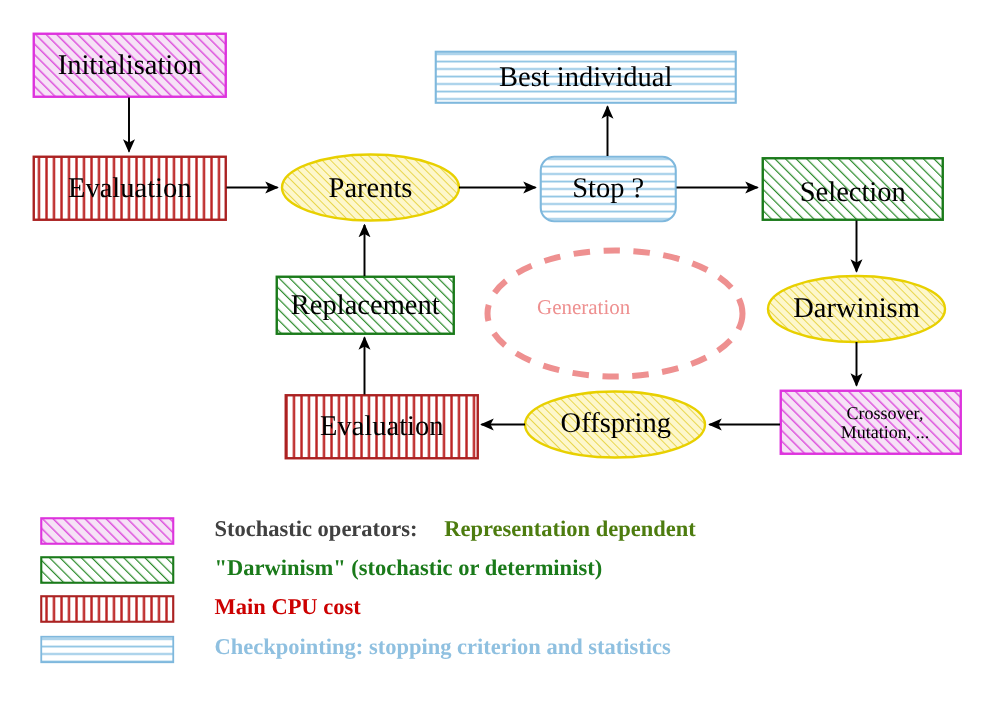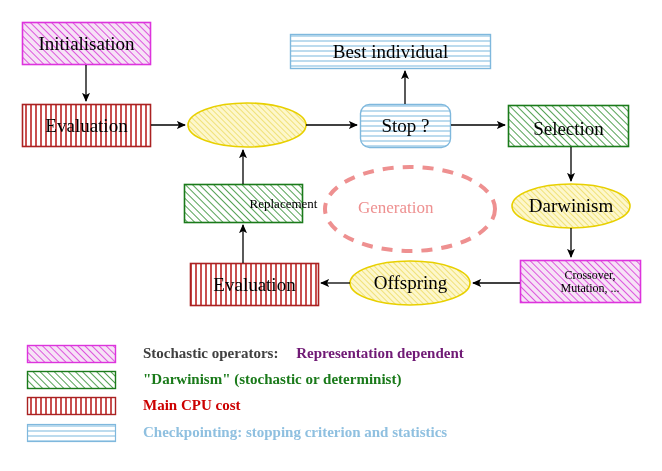--- a/index.html
+++ b/index.html
@@ -14,36 +14,36 @@
   .node-label{
     position:absolute;
     display:flex;align-items:center;justify-content:center;
     text-align:center;
     color:#000000;
     white-space:nowrap;
     pointer-events:none;
     line-height:1.05;
   }
   .big{font-size:19px;}
-  .mid{font-size:13px;margin-left:40px;}
+  .mid{font-size:19px;}
   .small{font-size:12px;}
 
   .legend-row{
     position:absolute;
     display:flex;align-items:center;
   }
   .legend-text{
     margin-left:28px;
     font-size:15px;
     font-weight:bold;
     white-space:nowrap;
   }
   .gen-text{
     position:absolute;
-    font-size:17px;
+    font-size:14px;
     color:#ee9090;
     white-space:nowrap;
   }
 </style>
 </head>
 <body>
 
 <div id="canvas">
 
   <svg id="diagram" viewBox="0 0 662 471" xmlns="http://www.w3.org/2000/svg">
@@ -120,20 +120,21 @@
     <rect x="27.5" y="345.5" width="88" height="17" fill="url(#pat-magenta)" stroke="#dd33dd" stroke-width="1.4"></rect>
     <rect x="27.5" y="371.5" width="88" height="17" fill="url(#pat-green)" stroke="#1a7a1a" stroke-width="1.4"></rect>
     <rect x="27.5" y="397.5" width="88" height="17" fill="url(#pat-red)" stroke="#aa2222" stroke-width="1.4"></rect>
     <rect x="27.5" y="424.5" width="88" height="17" fill="url(#pat-blue)" stroke="#7fb8dd" stroke-width="1.2"></rect>
   </svg>
 
   <div class="node-label big" style="left:22px;top:22px;width:129px;height:43px;">Initialisation</div>
 
   <div class="node-label big" style="left:22px;top:104px;width:129px;height:43px;">Evaluation</div>
 
+  <div class="node-label big" style="left:188px;top:103px;width:118px;height:45px;">Parents</div>
 
   <div class="node-label big" style="left:360px;top:104px;width:91px;height:44px;">Stop ?</div>
 
   <div class="node-label big" style="left:290px;top:34px;width:201px;height:35px;">Best individual</div>
 
   <div class="node-label big" style="left:508px;top:105px;width:121px;height:48px;">Selection</div>
 
   <div class="node-label big" style="left:512px;top:184px;width:118px;height:44px;">Darwinism</div>
 
   <div class="node-label small" style="left:520px;top:260px;width:140px;height:43px;flex-direction:column;">
@@ -146,21 +147,21 @@
   <div class="node-label big" style="left:190px;top:263px;width:129px;height:43px;">Evaluation</div>
 
   <div class="node-label mid" style="left:184px;top:184px;width:119px;height:39px;">Replacement</div>
 
   <div class="gen-text" style="left:358px;top:198px;">Generation</div>
 
   <div class="legend-row" style="left:27px;top:343px;height:21px;">
     <div style="width:88px;"></div>
     <div class="legend-text">
       <span style="color:#404040;">Stochastic operators:</span>
-      <span style="color:#701a75;padding-left:14px;">Representation dependent</span>
+      <span style="color:#4d7c0f;padding-left:14px;">Representation dependent</span>
     </div>
   </div>
 
   <div class="legend-row" style="left:27px;top:369px;height:21px;">
     <div style="width:88px;"></div>
     <div class="legend-text" style="color:#1a7a1a;">"Darwinism" (stochastic or determinist)</div>
   </div>
 
   <div class="legend-row" style="left:27px;top:395px;height:21px;">
     <div style="width:88px;"></div>

